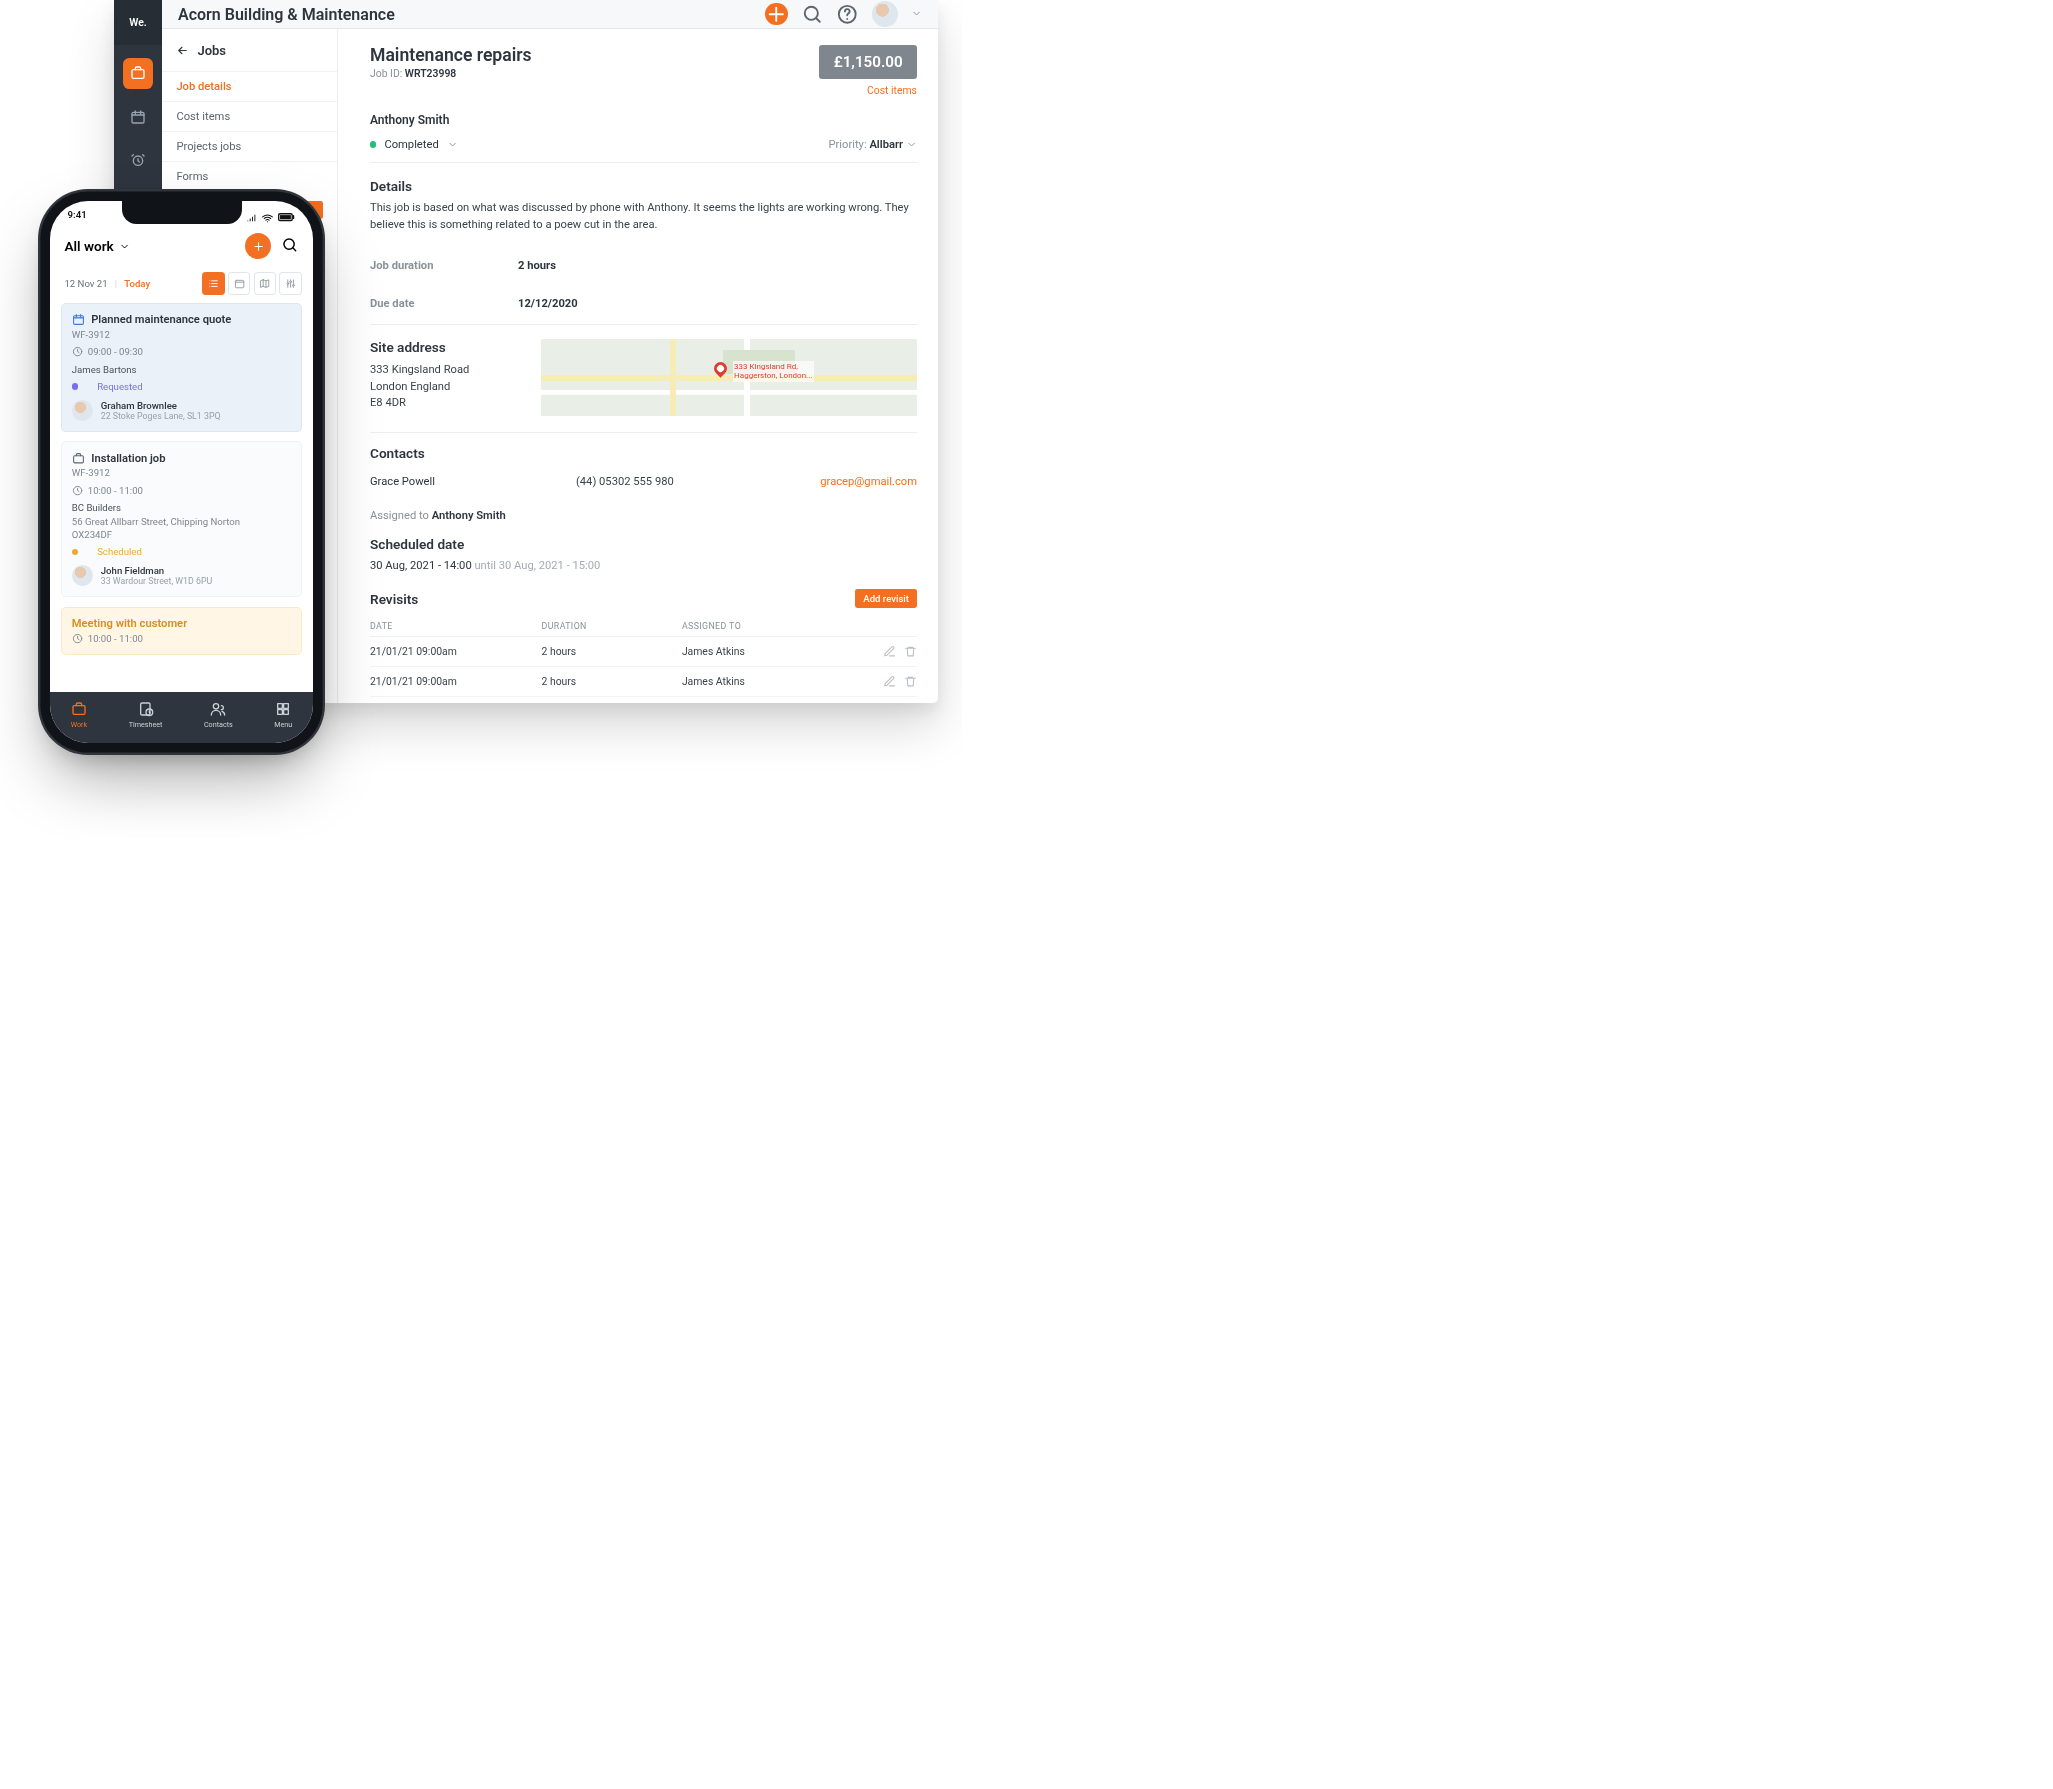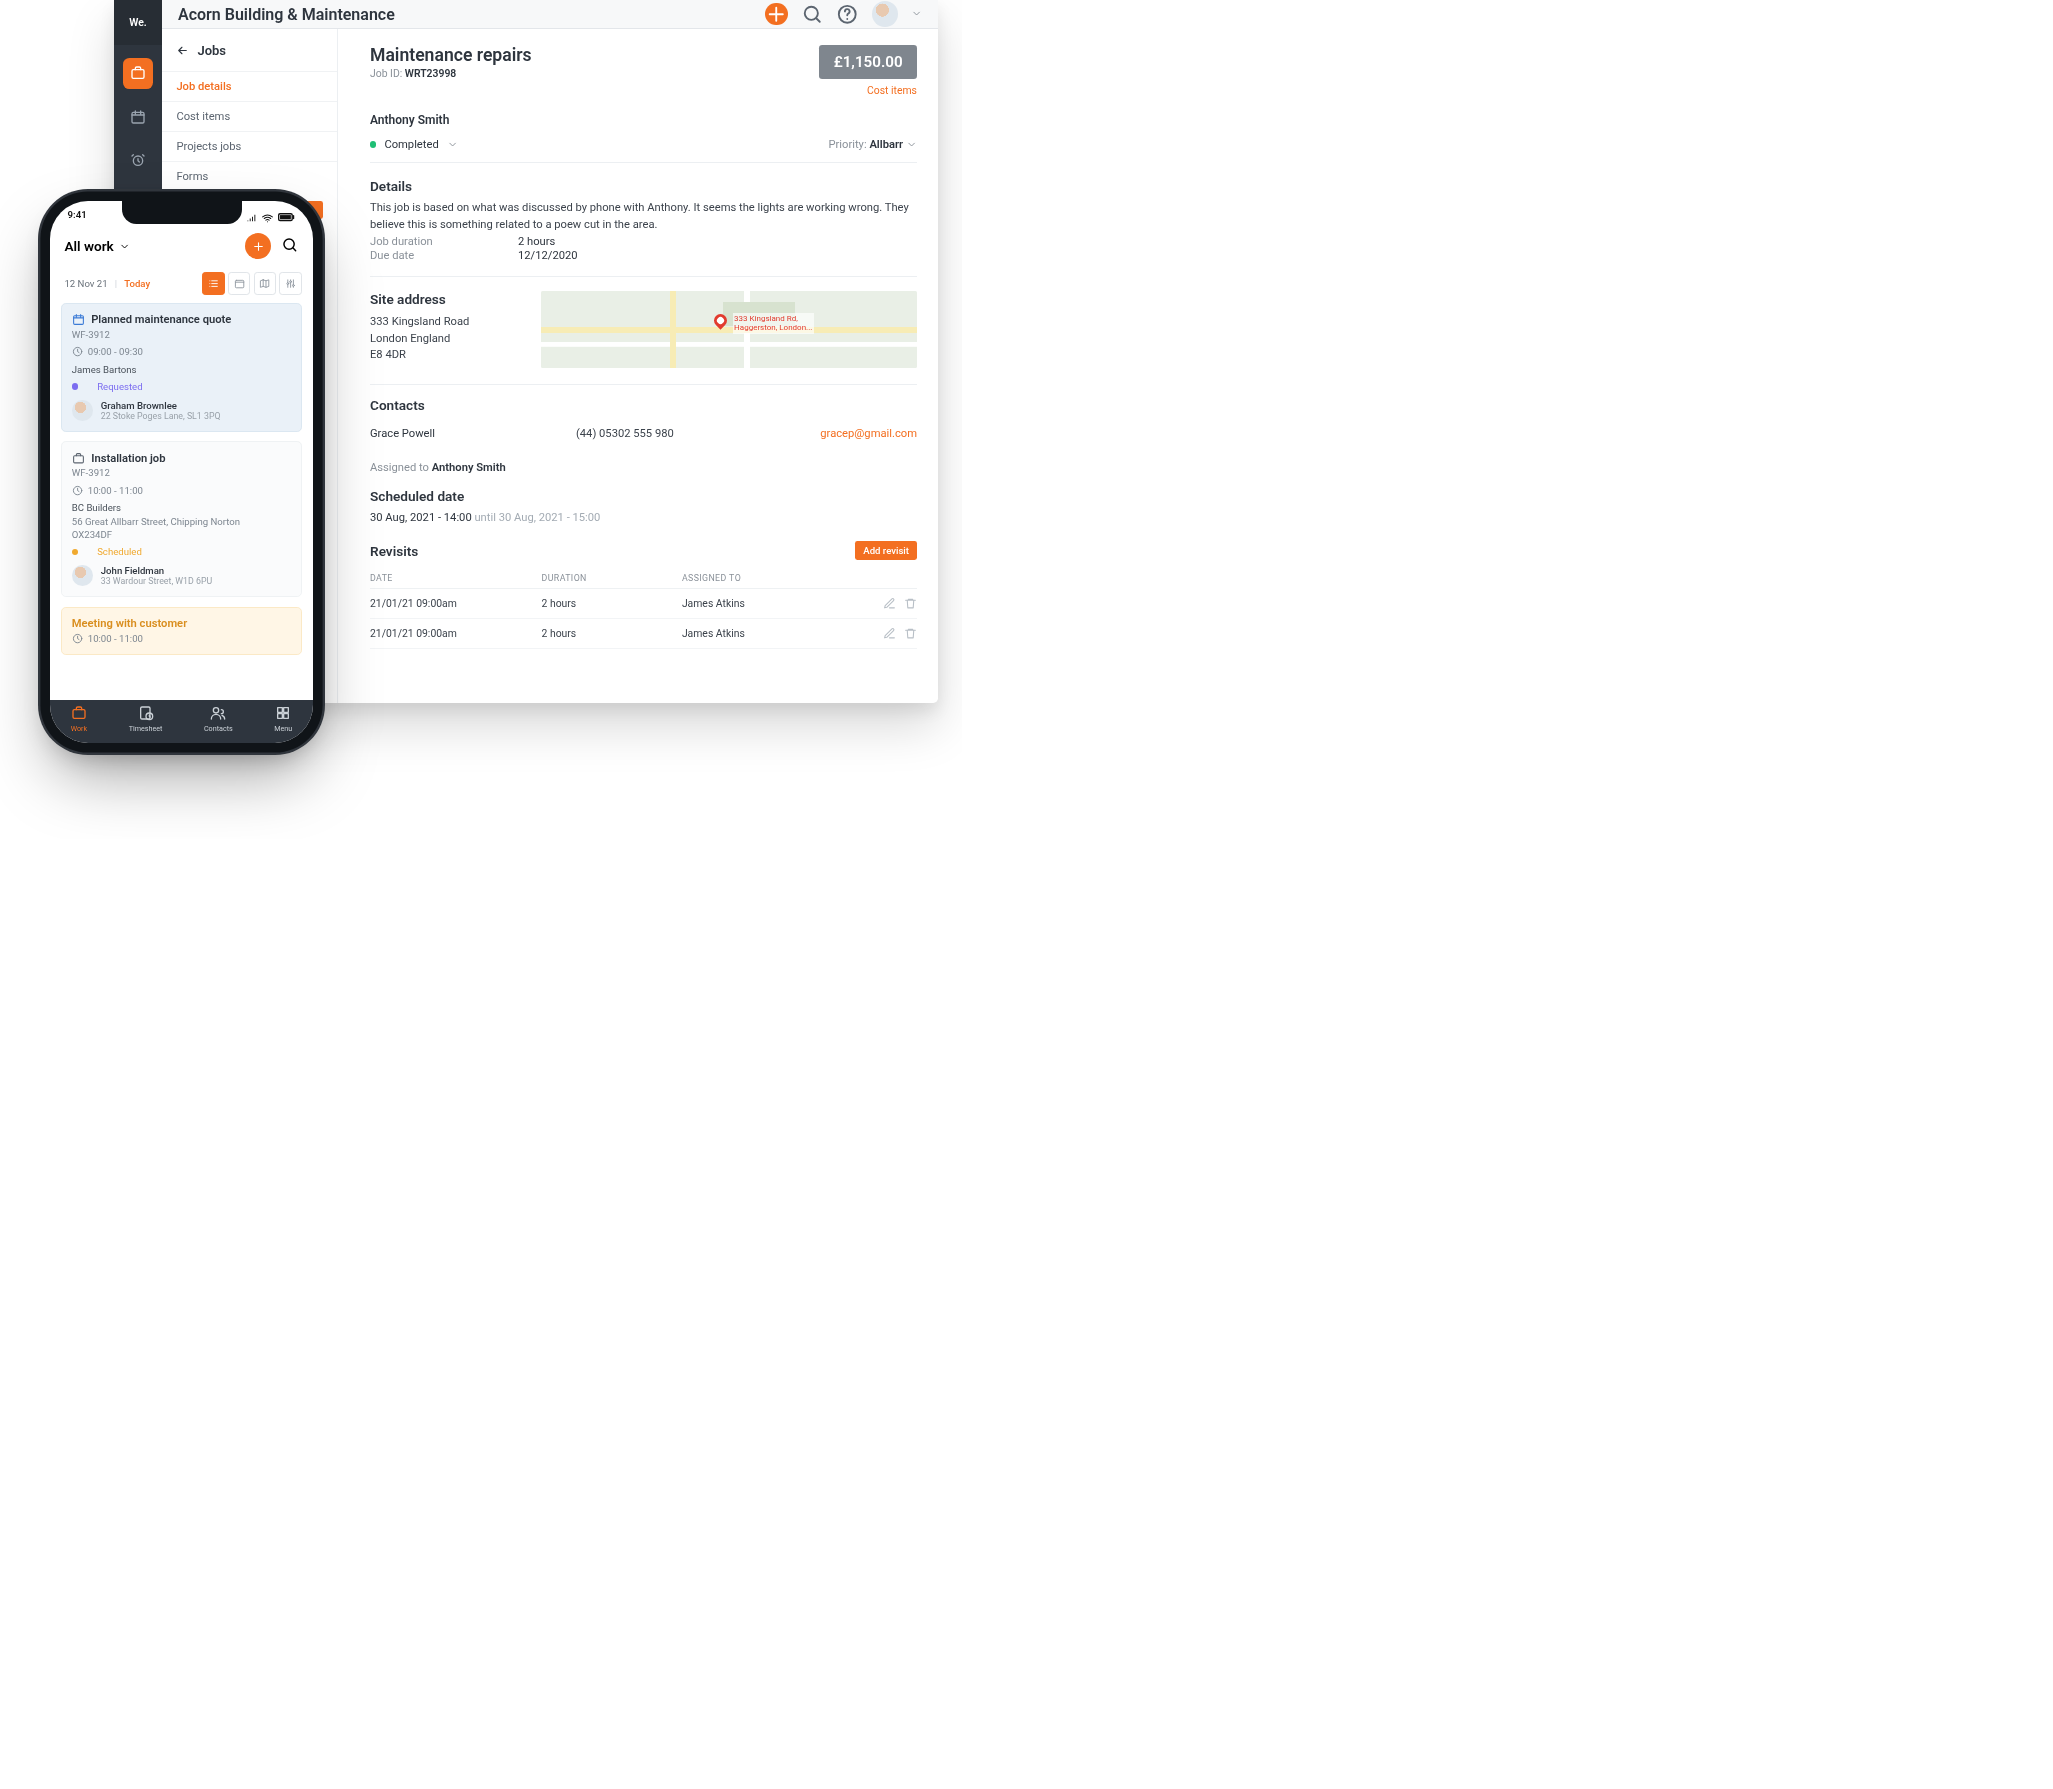--- a/index.html
+++ b/index.html
@@ -46,21 +46,21 @@
   .status-row { display:flex; justify-content:space-between; align-items:center; margin-top: 11.2px; padding-bottom:11.2px; border-bottom:0.8px solid #eceff2; font-size:11.2px; }
   .status-row .left { display:flex; align-items:center; gap:8px; }
   .dot { width:6.4px; height:6.4px; border-radius:50%; }
   .dot.green { background:#1fbf75; }
   .priority { color:#8a9199; }
   .priority b { color:#2e353e; font-weight:600; }
 
   .section-h { font-size:13.6px; font-weight:600; margin-top:14.4px; margin-bottom:6.4px; }
   .details-text { font-size:11.2px; color:#3c434c; line-height:1.5; }
 
-  .kv { display:flex; margin-top:1px; font-size:11.2px; }
+  .kv { display:flex; margin-top:25px; font-size:11.2px;font-weight:bold; }
   .kv .k { width: 148px; color:#8a9199; }
   .kv .v { color:#2e353e; }
 
   .addr-block { display:flex; gap: 22.5px; margin-top:14.4px; padding-top:14.4px; border-top:0.8px solid #eceff2; }
   .addr-block .txt { width: 148px; }
   .addr-lines { font-size:11.2px; color:#3c434c; margin-top:6.4px; line-height:1.5; }
   .map { flex:1; height: 77px; border-radius:1.6px;
          background:
            linear-gradient(90deg, #d7e2cf 0 100%) 60% 20% / 72px 24px no-repeat,
            linear-gradient(90deg, #f7ecb5 0 100%) 0 50% / 100% 6.4px no-repeat,
@@ -119,21 +119,21 @@
   .card-sub { color:#7d8690; margin-top:2.4px; }
   .card-line { display:flex; align-items:center; gap:4.8px; margin-top:6.4px; color:#7d8690; }
   .status-chip { display:flex; align-items:center; gap:19px; margin-top:6.4px; font-size:9.6px; }
   .status-chip.req { color:#7c6df0; }
   .status-chip.sch { color:#f0a92f; }
   .mini-avatar { width:21px; height:21px; border-radius:50%; background: radial-gradient(circle at 40% 35%, #e8c9b0 0 30%, transparent 31%), #dfe7ee; }
   .person-row { display:flex; align-items:center; gap:8px; margin-top:8px; }
   .person-row .nm { font-weight:500; color:#2e353e; }
   .person-row .ad { color:#99a1a9; font-size:8.8px; }
 
-  .tabbar { position:absolute; left:0; right:0; bottom:0; height: 43px; background:#2e353e; display:flex; justify-content:space-around; align-items:center; padding-bottom: 4.8px; }
+  .tabbar { position:absolute; left:0; right:0; bottom:0; height: 51px; background:#2e353e; display:flex; justify-content:space-around; align-items:center; padding-bottom: 4.8px; }
   .tab { display:flex; flex-direction:column; align-items:center; gap:2.4px; color:#cbd1d7; font-size:7.2px; }
   .tab.active { color:#f36f21; }
   .tab svg { width:16px; height:16px; }
 
   svg { fill: none; stroke: currentColor; stroke-width: 2; stroke-linecap: round; stroke-linejoin: round; }
 </style>
 </head>
 <body>
 
 <div class="desktop">

